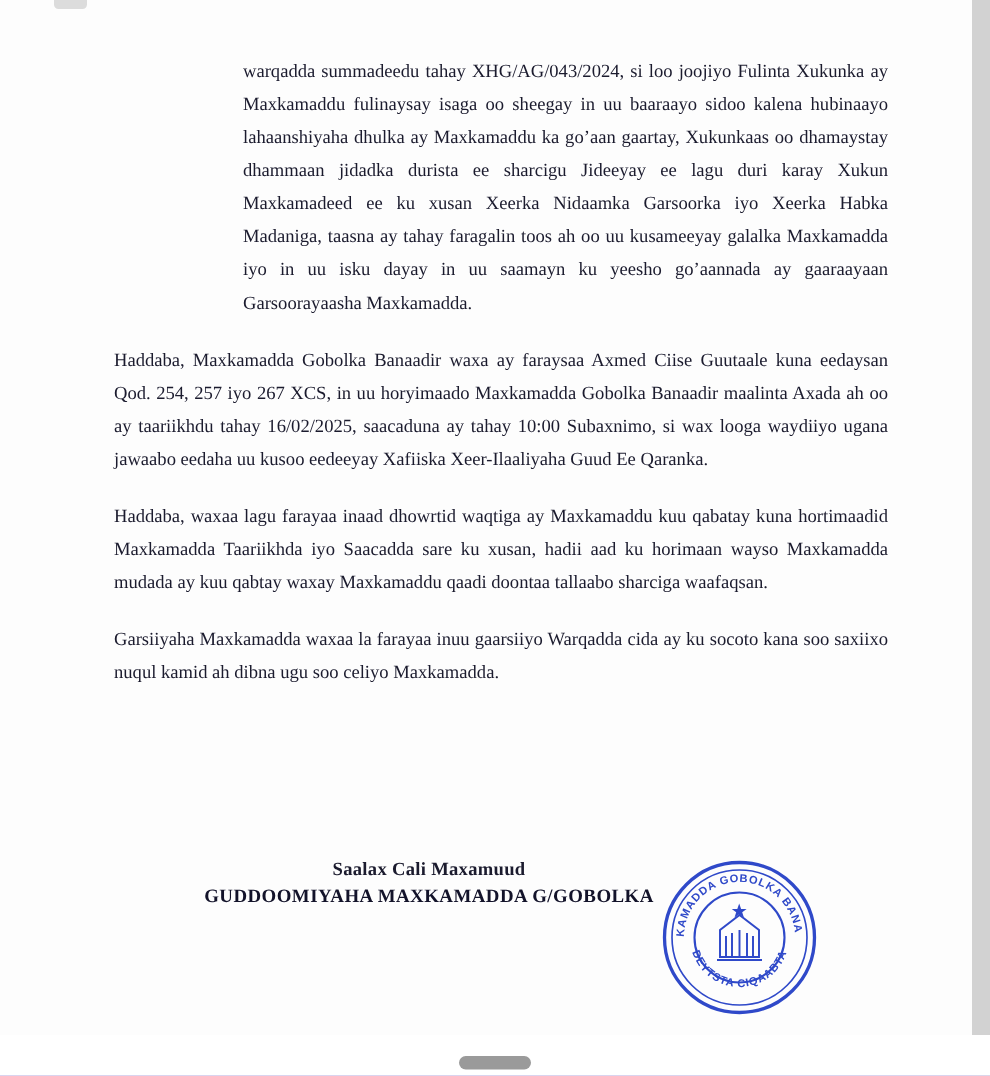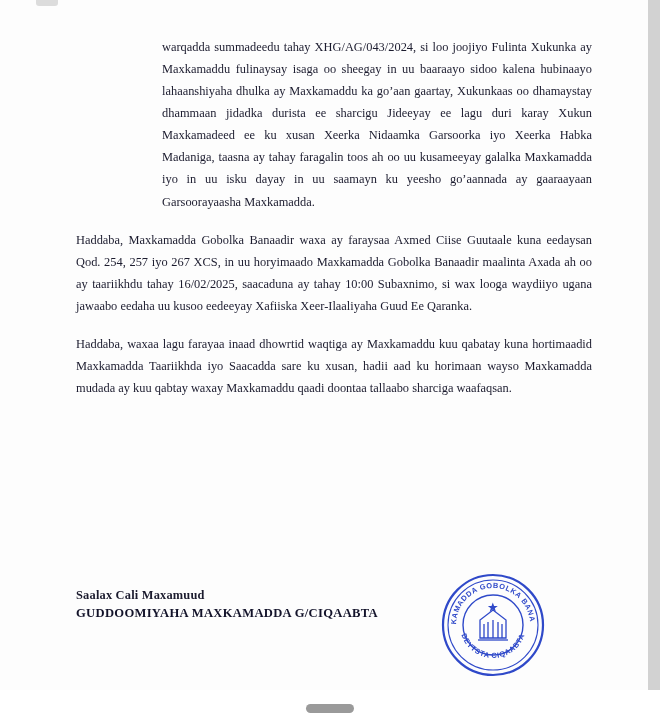--- a/index.html
+++ b/index.html
@@ -83,23 +83,23 @@
   }
   p.indented {
     padding-left: 86px;
     text-indent: 0;
   }
   .b { font-weight: normal; }
 
   .signature-block {
     position: absolute;
     left: 76px;
-    top: 588px;
+    top: 572px;
     width: 420px;
-    text-align: left;
+    text-align: center;
   }
   .sig-name {
     font-size: 12.4px;
     font-weight: bold;
     color: #1b1b2e;
     letter-spacing: 0.2px;
   }
   .sig-title {
     font-size: 12.6px;
     font-weight: bold;
@@ -131,25 +131,26 @@
 <div class="page">
   <div class="page-surface"></div>
   <div class="edge-right"></div>
   <div class="edge-bottom"></div>
   <div class="top-notch"></div>
 
   <div class="content">
     <p class="para indented"><span>warqadda summadeedu tahay XHG/AG/043/2024, si loo joojiyo Fulinta Xukunka ay Maxkamaddu fulinaysay isaga oo sheegay in uu baaraayo sidoo kalena hubinaayo lahaanshiyaha dhulka ay Maxkamaddu ka go’aan gaartay, Xukunkaas oo dhamaystay dhammaan jidadka durista ee sharcigu Jideeyay ee lagu duri karay Xukun Maxkamadeed ee ku xusan Xeerka Nidaamka Garsoorka iyo Xeerka Habka Madaniga, taasna ay tahay faragalin toos ah oo uu kusameeyay galalka Maxkamadda iyo in uu isku dayay in uu saamayn ku yeesho go’aannada ay gaaraayaan Garsoorayaasha Maxkamadda.</span></p>
     <p class="para"><span class="b">Haddaba, </span><span>Maxkamadda Gobolka Banaadir waxa ay faraysaa </span><span class="b">Axmed Ciise Guutaale </span><span>kuna eedaysan </span><span class="b">Qod. 254, 257 iyo 267 XCS, </span><span>in uu horyimaado Maxkamadda Gobolka Banaadir maalinta </span><span class="b">Axada ah </span><span>oo ay taariikhdu tahay </span><span class="b">16/02/2025, </span><span>saacaduna ay tahay </span><span class="b">10:00 Subaxnimo, </span><span>si wax looga waydiiyo ugana jawaabo eedaha uu kusoo eedeeyay Xafiiska Xeer-Ilaaliyaha Guud Ee Qaranka.</span></p>
     <p class="para"><span class="b">Haddaba, </span><span>waxaa lagu farayaa inaad dhowrtid waqtiga ay Maxkamaddu kuu qabatay kuna hortimaadid Maxkamadda Taariikhda iyo Saacadda sare ku xusan, hadii aad ku horimaan wayso Maxkamadda mudada ay kuu qabtay waxay Maxkamaddu qaadi doontaa tallaabo sharciga waafaqsan.</span></p>
+    <p class="para"><span>Garsiiyaha Maxkamadda waxaa la farayaa inuu gaarsiiyo Warqadda cida ay ku socoto kana soo saxiixo nuqul kamid ah dibna ugu soo celiyo Maxkamadda.</span></p>
   </div>
 
   <div class="signature-block">
     <div class="sig-name">Saalax Cali Maxamuud</div>
-    <div class="sig-title">GUDDOOMIYAHA MAXKAMADDA G/CIQAABTA</div>
+    <div class="sig-title">GUDDOOMIYAHA MAXKAMADDA G/GOBOLKA</div>
   </div>
 
   <div class="stamp">
     <svg width="106" height="106" viewBox="0 0 106 106" xmlns="http://www.w3.org/2000/svg">
       <defs>
         <path id="arcTop" d="M 16,53 A 37,37 0 0 1 90,53"></path>
         <path id="arcBottom" d="M 20,53 A 33,33 0 0 0 86,53"></path>
       </defs>
       <circle cx="53" cy="53" r="50" fill="none" stroke="#2f49c9" stroke-width="2.2"></circle>
       <circle cx="53" cy="53" r="45" fill="none" stroke="#2f49c9" stroke-width="1.1"></circle>

